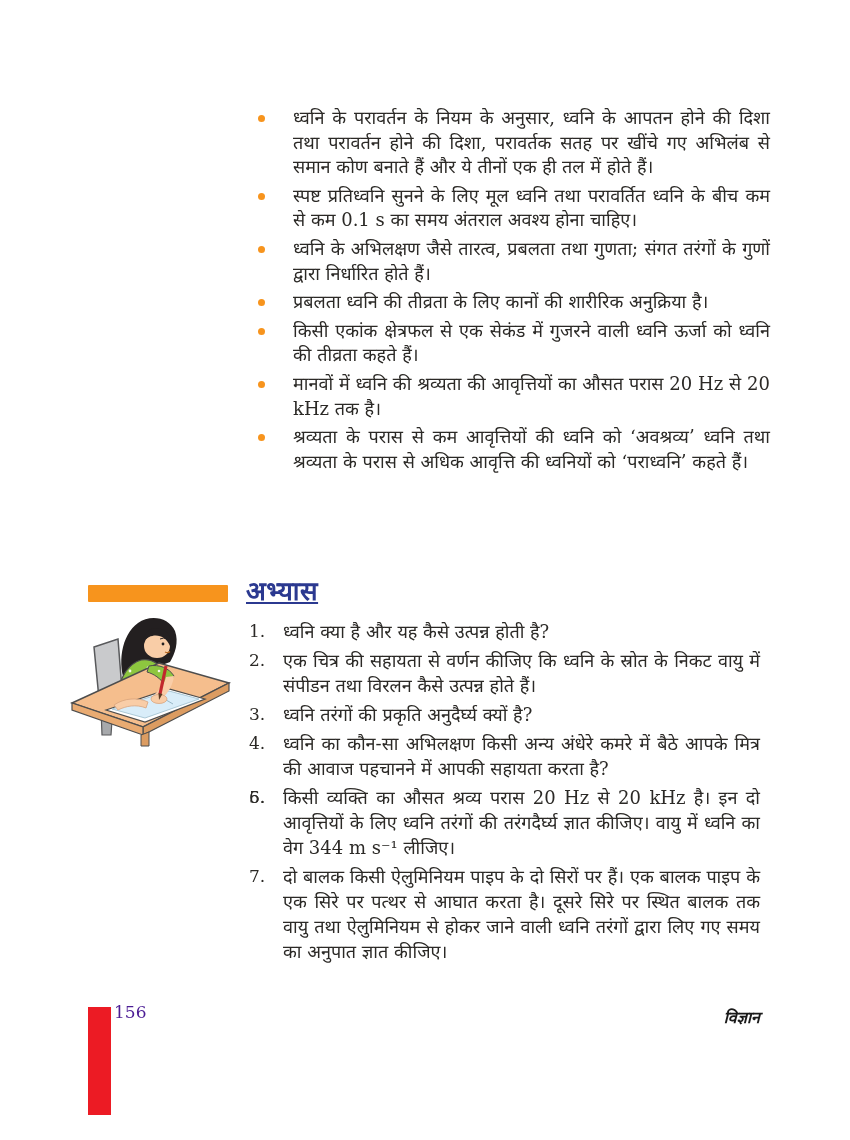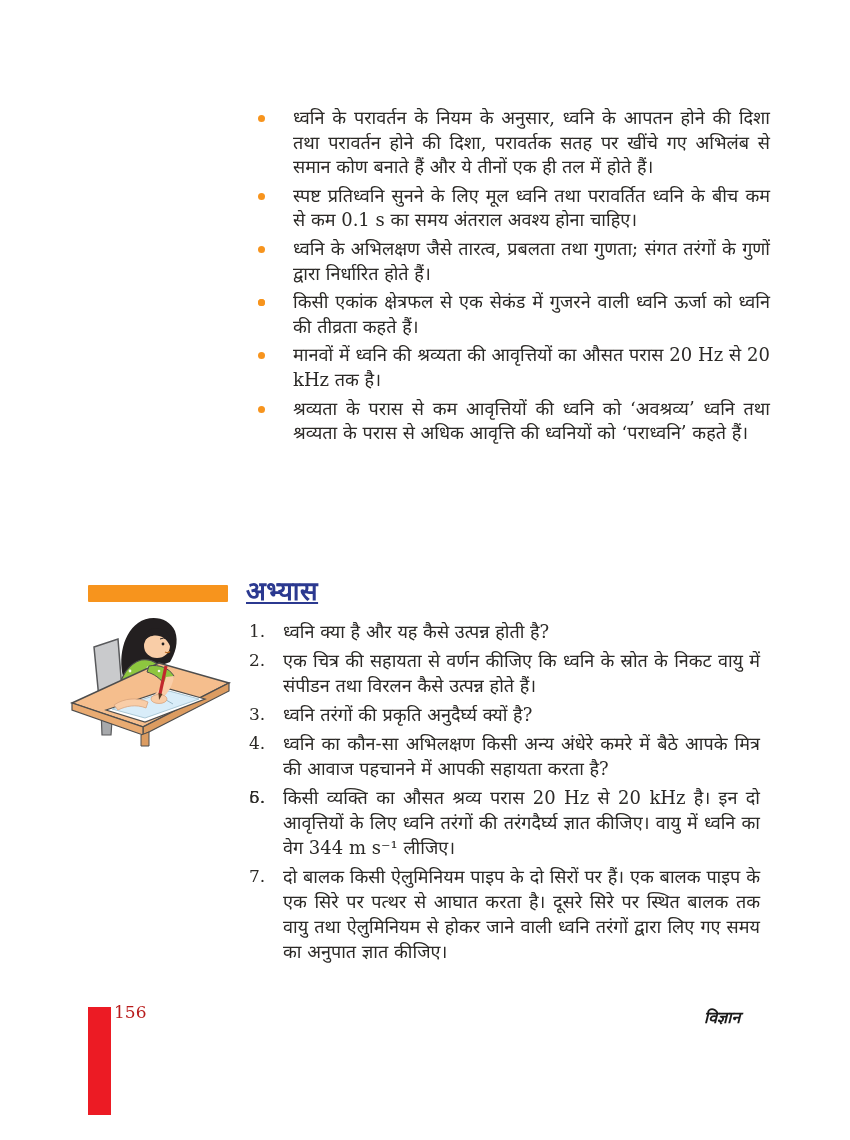--- a/index.html
+++ b/index.html
@@ -70,24 +70,25 @@
   }
 
   
   .footer-bar{
     position:absolute;left:88px;top:1007px;
     width:23px;height:108px;
     background:var(--sidebar-red,#EC1B24);
   }
   .page-num{
     position:absolute;left:114px;top:1002px;
-    font-size:17px;color:#b91c1c;
+    font-size:17px;color:#4c1d95;
   }
   .book-title{
     position:absolute;left:704px;top:1006px;width:56px;
+    text-align:right;
     font-size:16px;font-weight:700;font-style:italic;
     color:#1a1a1a;
   }
 </style>
 </head>
 <body>
 
 <div class="page">
 
   <ul class="summary">
@@ -103,20 +104,21 @@
       </li>
 
 
       <li>
         <span class="dot"></span>
         <span class="btext">ध्वनि के अभिलक्षण जैसे तारत्व, प्रबलता तथा गुणता; संगत तरंगों के गुणों द्वारा निर्धारित होते हैं।</span>
       </li>
 
       <li>
         <span class="dot"></span>
+        <span class="btext">प्रबलता ध्वनि की तीव्रता के लिए कानों की शारीरिक अनुक्रिया है।</span>
       </li>
 
       <li>
         <span class="dot"></span>
         <span class="btext">किसी एकांक क्षेत्रफल से एक सेकंड में गुजरने वाली ध्वनि ऊर्जा को ध्वनि की तीव्रता कहते हैं।</span>
       </li>
 
       <li>
         <span class="dot"></span>
         <span class="btext">मानवों में ध्वनि की श्रव्यता की आवृत्तियों का औसत परास 20 Hz से 20 kHz तक है।</span>

